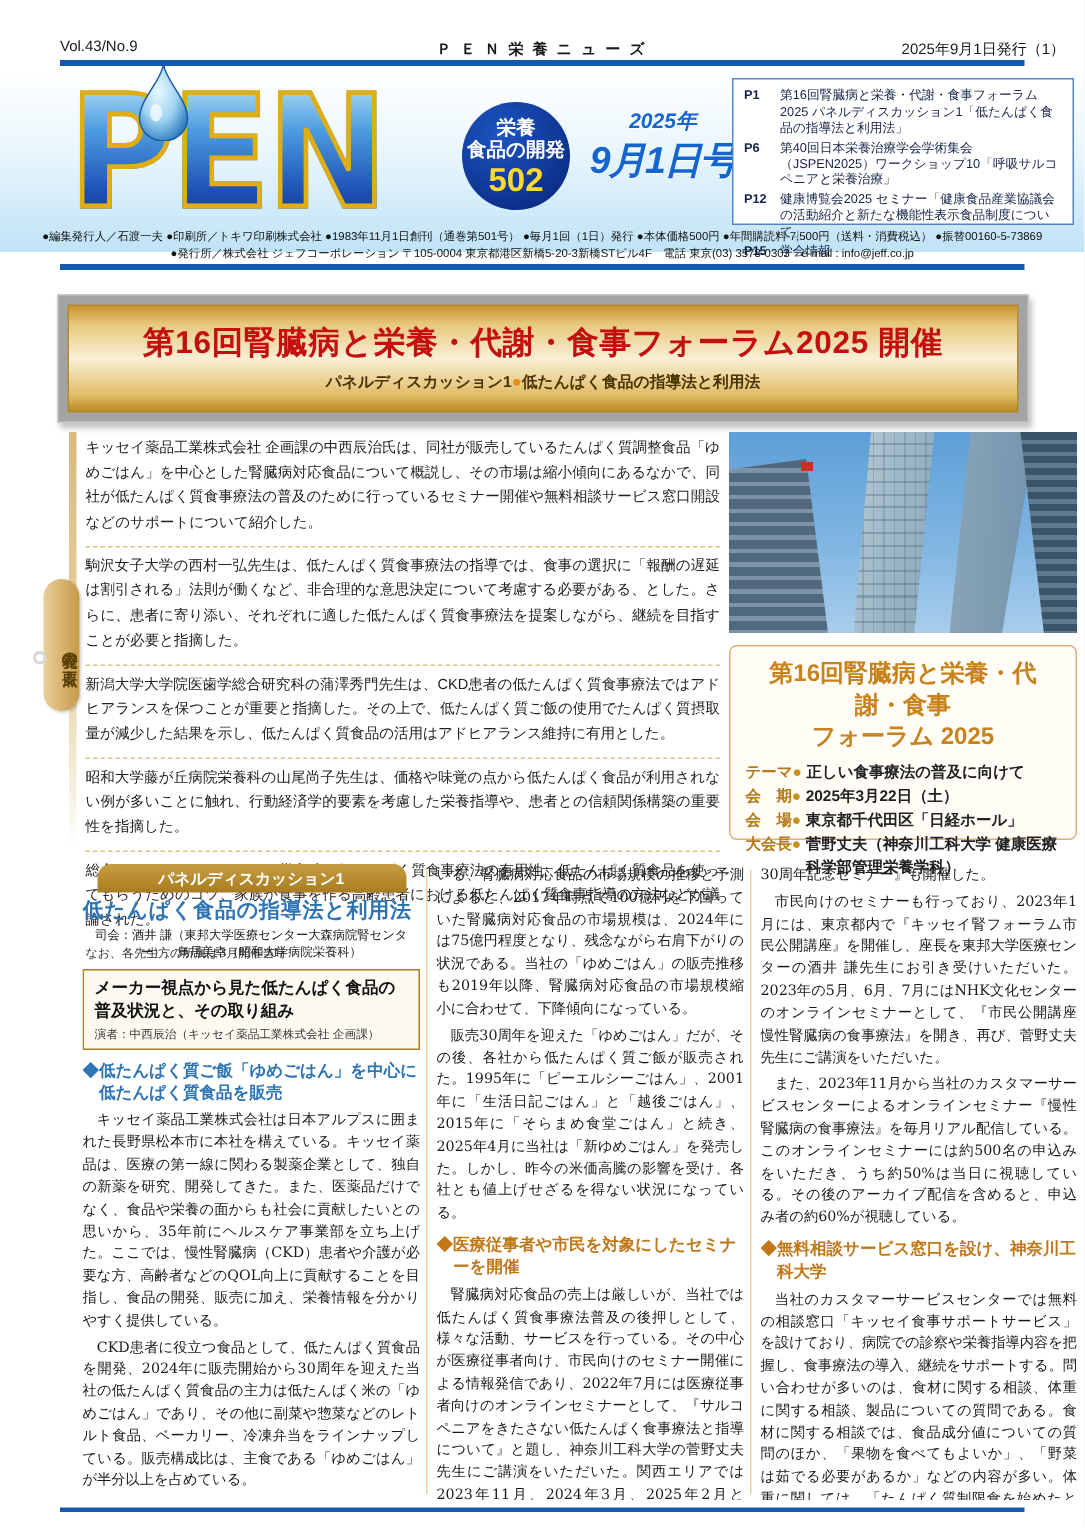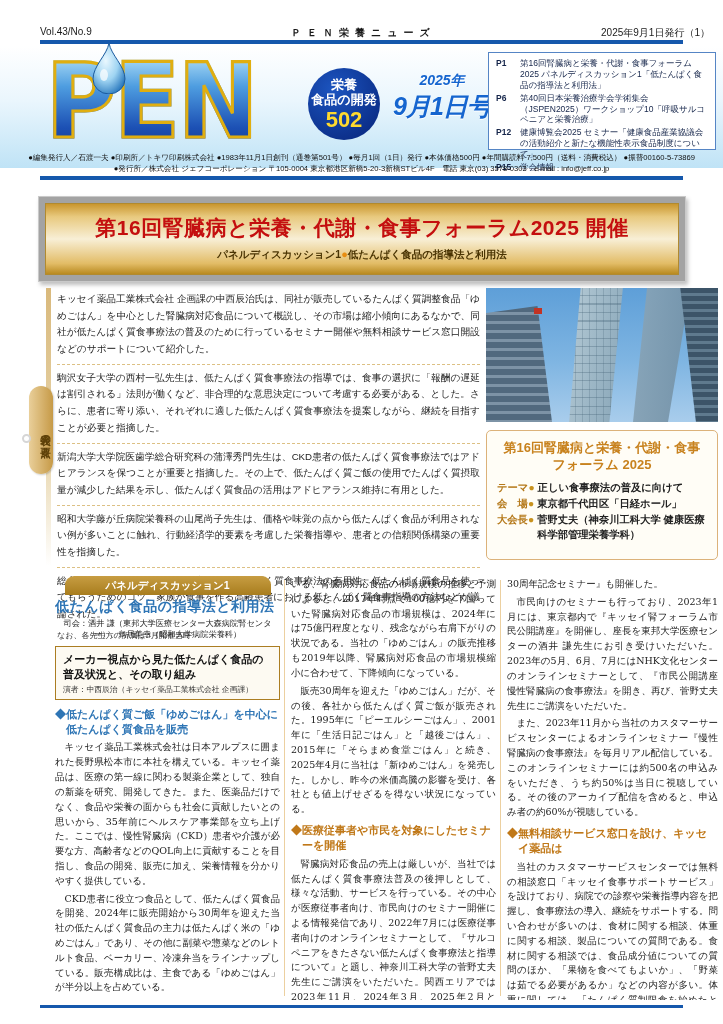--- a/index.html
+++ b/index.html
@@ -85,21 +85,21 @@
   .b-c2 { left:140px; top:0; width:70px; height:134px; background:
     linear-gradient(100deg,#8fa9ba 0%, #6d8ba0 100%);
     clip-path:polygon(10% 100%, 30% 0, 92% 0, 60% 100%); opacity:0.9; }
   .b-right { left:186px; top:0; width:46px; height:134px; background:
     repeating-linear-gradient(180deg,#3c5468 0 5px, #5f7a8e 5px 8px);
     clip-path:polygon(18% 0, 100% 0, 100% 100%, 52% 100%); }
 
   
   .forum-box { position:absolute; left:486px; top:430px; width:232px; height:130px; background:#fffdf6;
     border:1.5px solid #dcb27a; border-radius:5px; padding:9px 10px 0 10px; }
-  .forum-box .ft { text-align:center; color:#c8821e; font-weight:900; font-size:13px; line-height:1.3; }
+  .forum-box .ft { text-align:center; color:#c8821e; font-weight:900; font-size:16px; line-height:1.3; }
   .forum-rows { margin-top:7px; }
   .forum-row { display:flex; font-size:10.3px; line-height:1.45; margin-bottom:1px; }
   .forum-label { color:#b5791b; font-weight:bold; flex:none; white-space:pre; }
   .forum-label .dot { color:#c8921e; }
   .forum-value { color:#222; font-weight:bold; margin-left:3px; }
 
   
   .colsep1 { position:absolute; left:284px; top:580px; width:1px; height:416px; background:#ecd0a0; }
   .colsep2 { position:absolute; left:500px; top:580px; width:1px; height:416px; background:#ecd0a0; }
   .col { position:absolute; top:576px; height:424px; overflow:hidden; }
@@ -221,20 +221,24 @@
     <div class="ft">
       <div>第16回腎臓病と栄養・代謝・食事</div>
       <div>フォーラム 2025</div>
     </div>
     <div class="forum-rows">
       <div class="forum-row">
         <span class="forum-label"><span>テーマ</span><span class="dot">●</span></span>
         <span class="forum-value">正しい食事療法の普及に向けて</span>
       </div>
       <div class="forum-row">
+        <span class="forum-label"><span>会　期</span><span class="dot">●</span></span>
+        <span class="forum-value">2025年3月22日（土）</span>
+      </div>
+      <div class="forum-row">
         <span class="forum-label"><span>会　場</span><span class="dot">●</span></span>
         <span class="forum-value">東京都千代田区「日経ホール」</span>
       </div>
       <div class="forum-row">
         <span class="forum-label"><span>大会長</span><span class="dot">●</span></span>
         <span class="forum-value">菅野丈夫（神奈川工科大学 健康医療科学部管理栄養学科）</span>
       </div>
     </div>
   </div>
 
@@ -259,18 +263,18 @@
     <p class="art-p">いる、腎臓病対応食品の市場規模の推移と予測によると、2017年時点で100億円を下回っていた腎臓病対応食品の市場規模は、2024年には75億円程度となり、残念ながら右肩下がりの状況である。当社の「ゆめごはん」の販売推移も2019年以降、腎臓病対応食品の市場規模縮小に合わせて、下降傾向になっている。</p>
     <p class="art-p indent">販売30周年を迎えた「ゆめごはん」だが、その後、各社から低たんぱく質ご飯が販売された。1995年に「ピーエルシーごはん」、2001年に「生活日記ごはん」と「越後ごはん」、2015年に「そらまめ食堂ごはん」と続き、2025年4月に当社は「新ゆめごはん」を発売した。しかし、昨今の米価高騰の影響を受け、各社とも値上げせざるを得ない状況になっている。</p>
     <div class="h-orange">◆医療従事者や市民を対象にしたセミナーを開催</div>
     <p class="art-p indent">腎臓病対応食品の売上は厳しいが、当社では低たんぱく質食事療法普及の後押しとして、様々な活動、サービスを行っている。その中心が医療従事者向け、市民向けのセミナー開催による情報発信であり、2022年7月には医療従事者向けのオンラインセミナーとして、『サルコペニアをきたさない低たんぱく食事療法と指導について』と題し、神奈川工科大学の菅野丈夫先生にご講演をいただいた。関西エリアでは2023年11月、2024年3月、2025年2月と『「食事と腎の会」CKD食事療法実践セミナー』が開催され、当社も協力している。2024年10月には『ゆめごはん</p>
   </div>
 
   <div class="col col3">
     <p class="art-p">30周年記念セミナー』も開催した。</p>
     <p class="art-p indent">市民向けのセミナーも行っており、2023年1月には、東京都内で『キッセイ腎フォーラム市民公開講座』を開催し、座長を東邦大学医療センターの酒井 謙先生にお引き受けいただいた。2023年の5月、6月、7月にはNHK文化センターのオンラインセミナーとして、『市民公開講座 慢性腎臓病の食事療法』を開き、再び、菅野丈夫先生にご講演をいただいた。</p>
     <p class="art-p indent">また、2023年11月から当社のカスタマーサービスセンターによるオンラインセミナー『慢性腎臓病の食事療法』を毎月リアル配信している。このオンラインセミナーには約500名の申込みをいただき、うち約50%は当日に視聴している。その後のアーカイブ配信を含めると、申込み者の約60%が視聴している。</p>
-    <div class="h-orange">◆無料相談サービス窓口を設け、キッセイ薬品は</div>
+    <div class="h-orange">◆無料相談サービス窓口を設け、神奈川工科大学</div>
     <p class="art-p indent">当社のカスタマーサービスセンターでは無料の相談窓口「キッセイ食事サポートサービス」を設けており、病院での診察や栄養指導内容を把握し、食事療法の導入、継続をサポートする。問い合わせが多いのは、食材に関する相談、体重に関する相談、製品についての質問である。食材に関する相談では、食品成分値についての質問のほか、「果物を食べてもよいか」、「野菜は茹でる必要があるか」などの内容が多い。体重に関しては、「たんぱく質制限食を始めたところ、体重が減ってきたが…」との相談をよく受ける。製品についての質問は、「低たんぱく質食事療</p>
   </div>
 
   <div class="rule-blue-bottom"></div>
 </div>
 
 </body></html>

